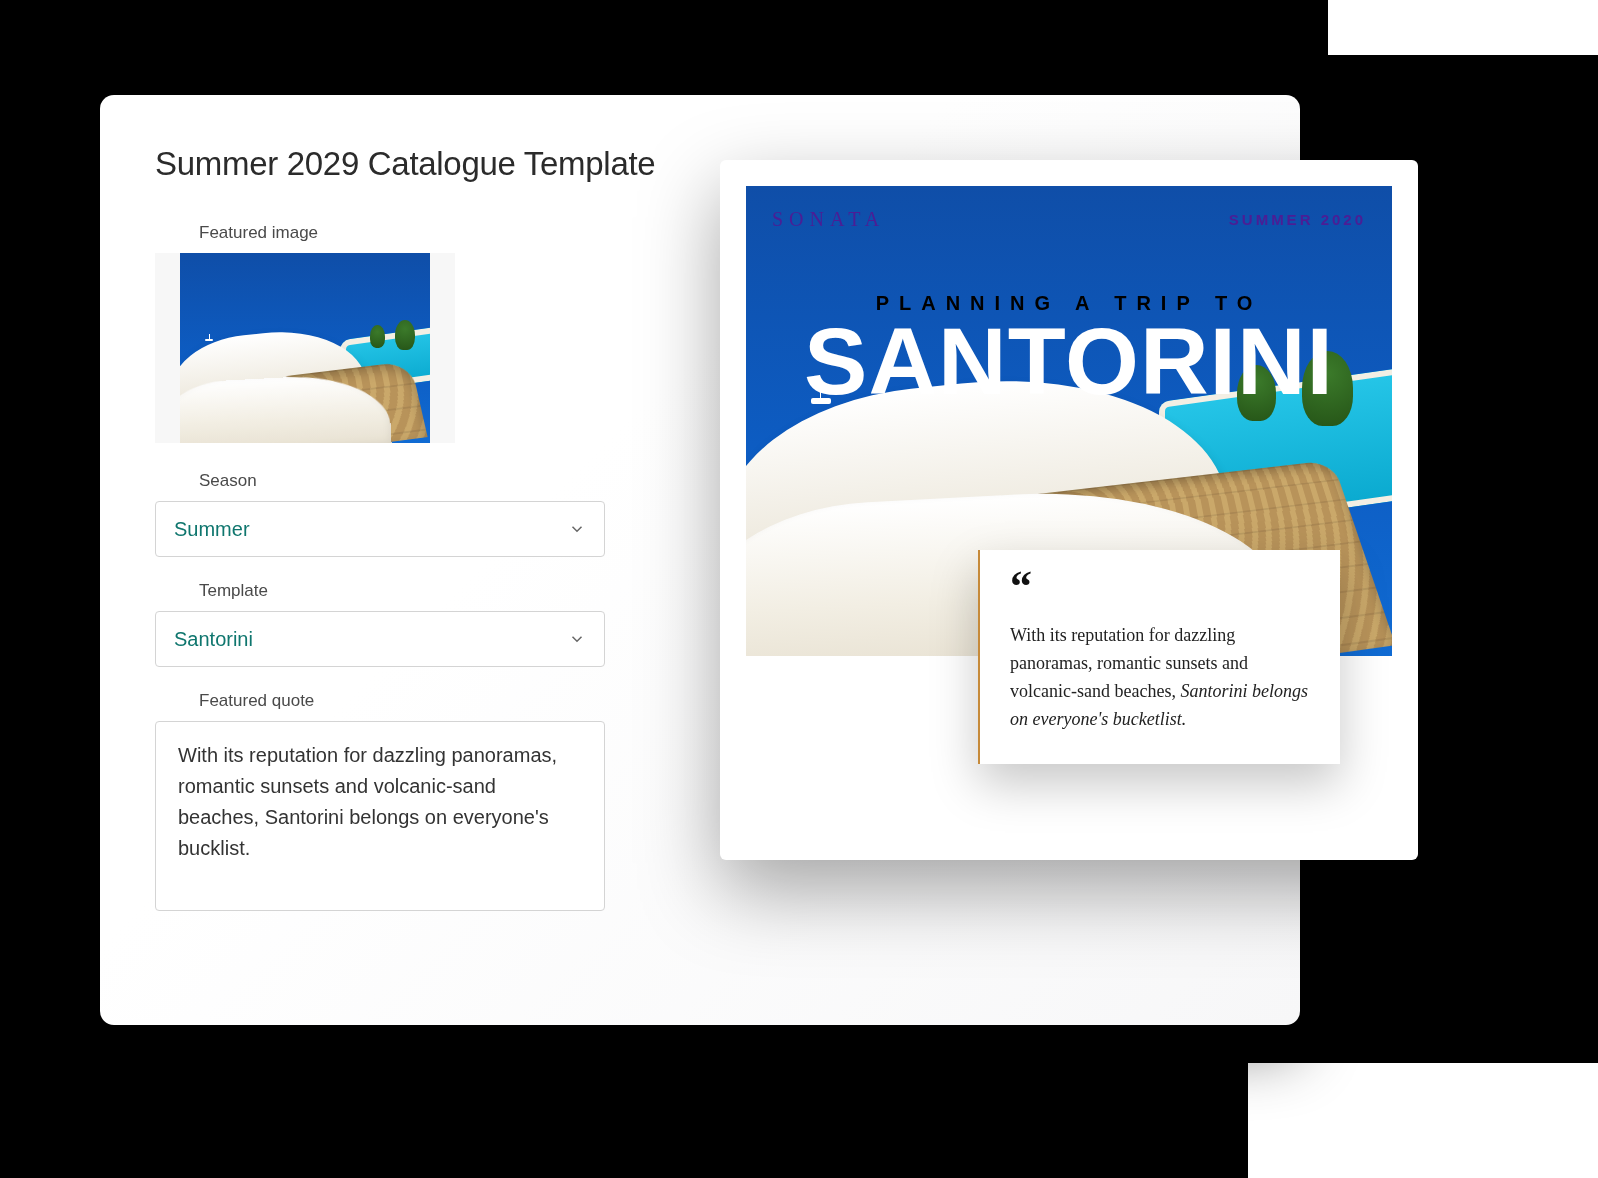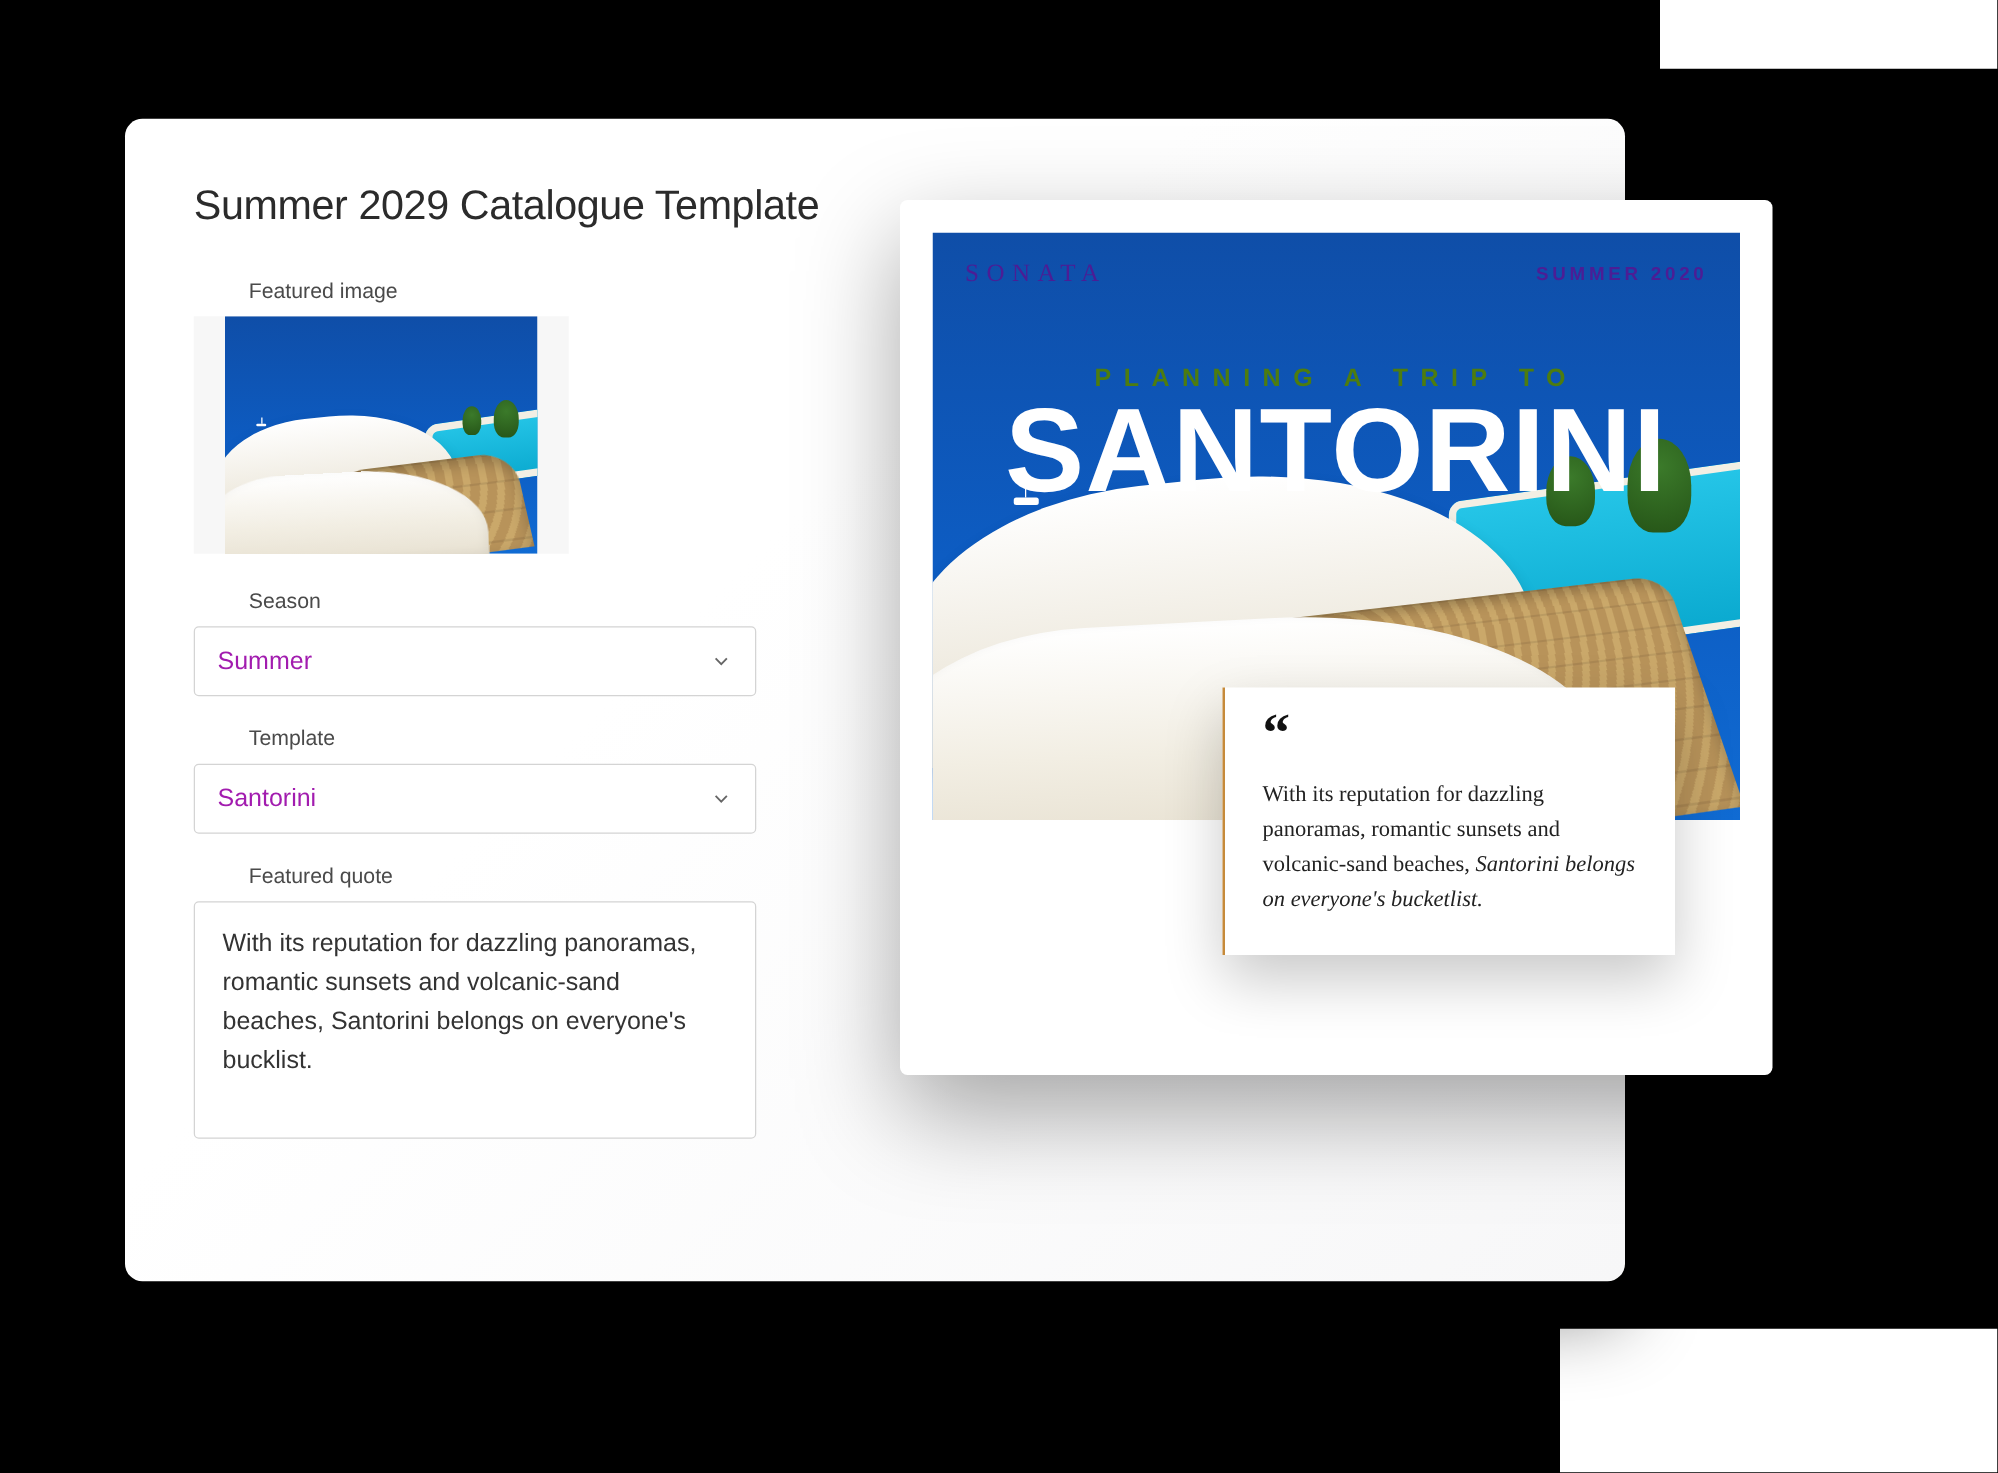--- a/index.html
+++ b/index.html
@@ -67,21 +67,21 @@
     width: 100%;
     height: 56px;
     border: 1px solid #d4d4d4;
     border-radius: 4px;
     background: #fff;
     padding: 0 18px;
     display: flex;
     align-items: center;
     justify-content: space-between;
     font-size: 20px;
-    color: #a21caf;
+    color: #0f766e;
     cursor: pointer;
   }
   .chev {
     width: 18px; height: 18px;
     stroke: #666;
     stroke-width: 2;
     fill: none;
   }
   .textarea {
     width: 100%;
@@ -122,21 +122,21 @@
     color: #4c1d95;
     letter-spacing: 4px;
     font-size: 18px;
   }
   .brand { font-weight: 300; font-family: Georgia, 'Times New Roman', serif; letter-spacing: 6px; font-size: 20px; }
   .season-tag { font-weight: 700; letter-spacing: 3px; font-size: 15px; }
   .hero-sub {
     position: absolute;
     top: 106px; left: 0; right: 0;
     text-align: center;
-    color: #4d7c0f;
+    color: #000000;
     font-weight: 700;
     letter-spacing: 10px;
     font-size: 20px;
     z-index: 3;
   }
   .hero-title {
     position: absolute;
     top: 128px; left: 0; right: 0;
     text-align: center;
     color: #fff;

